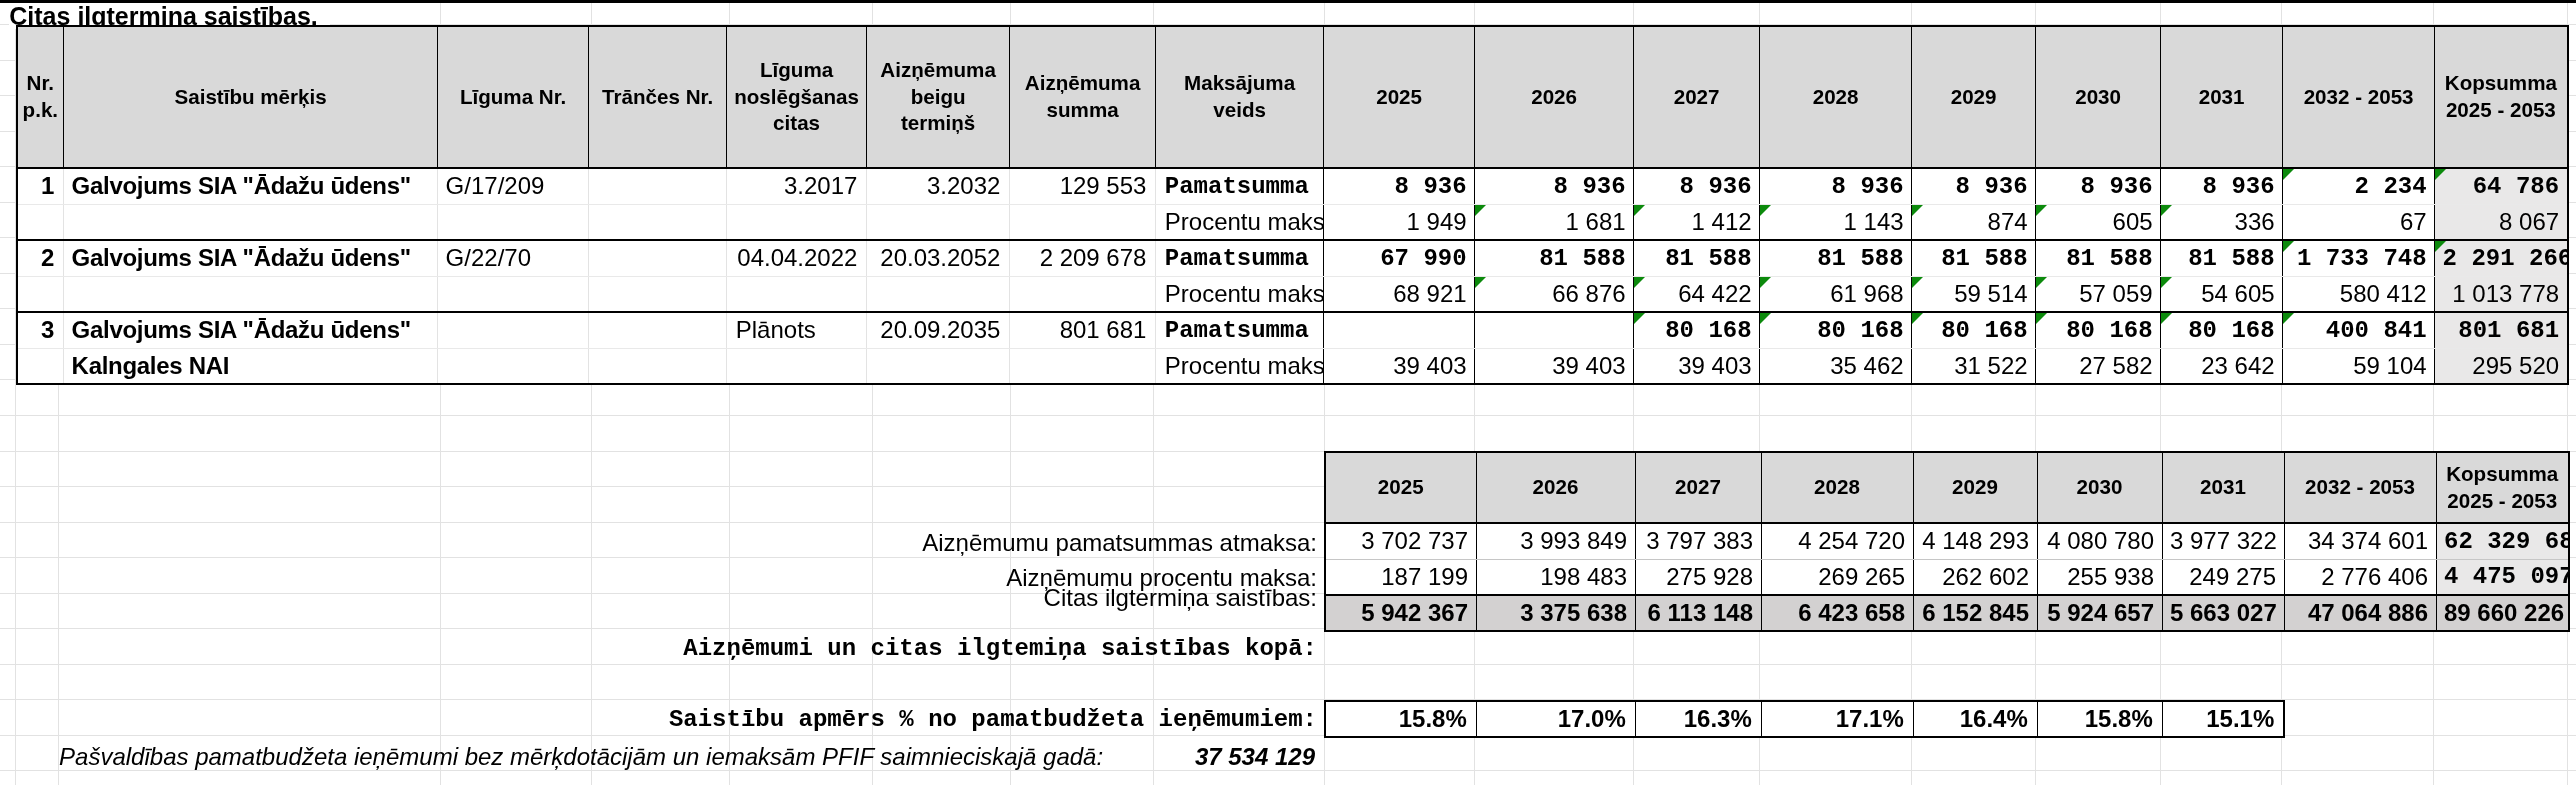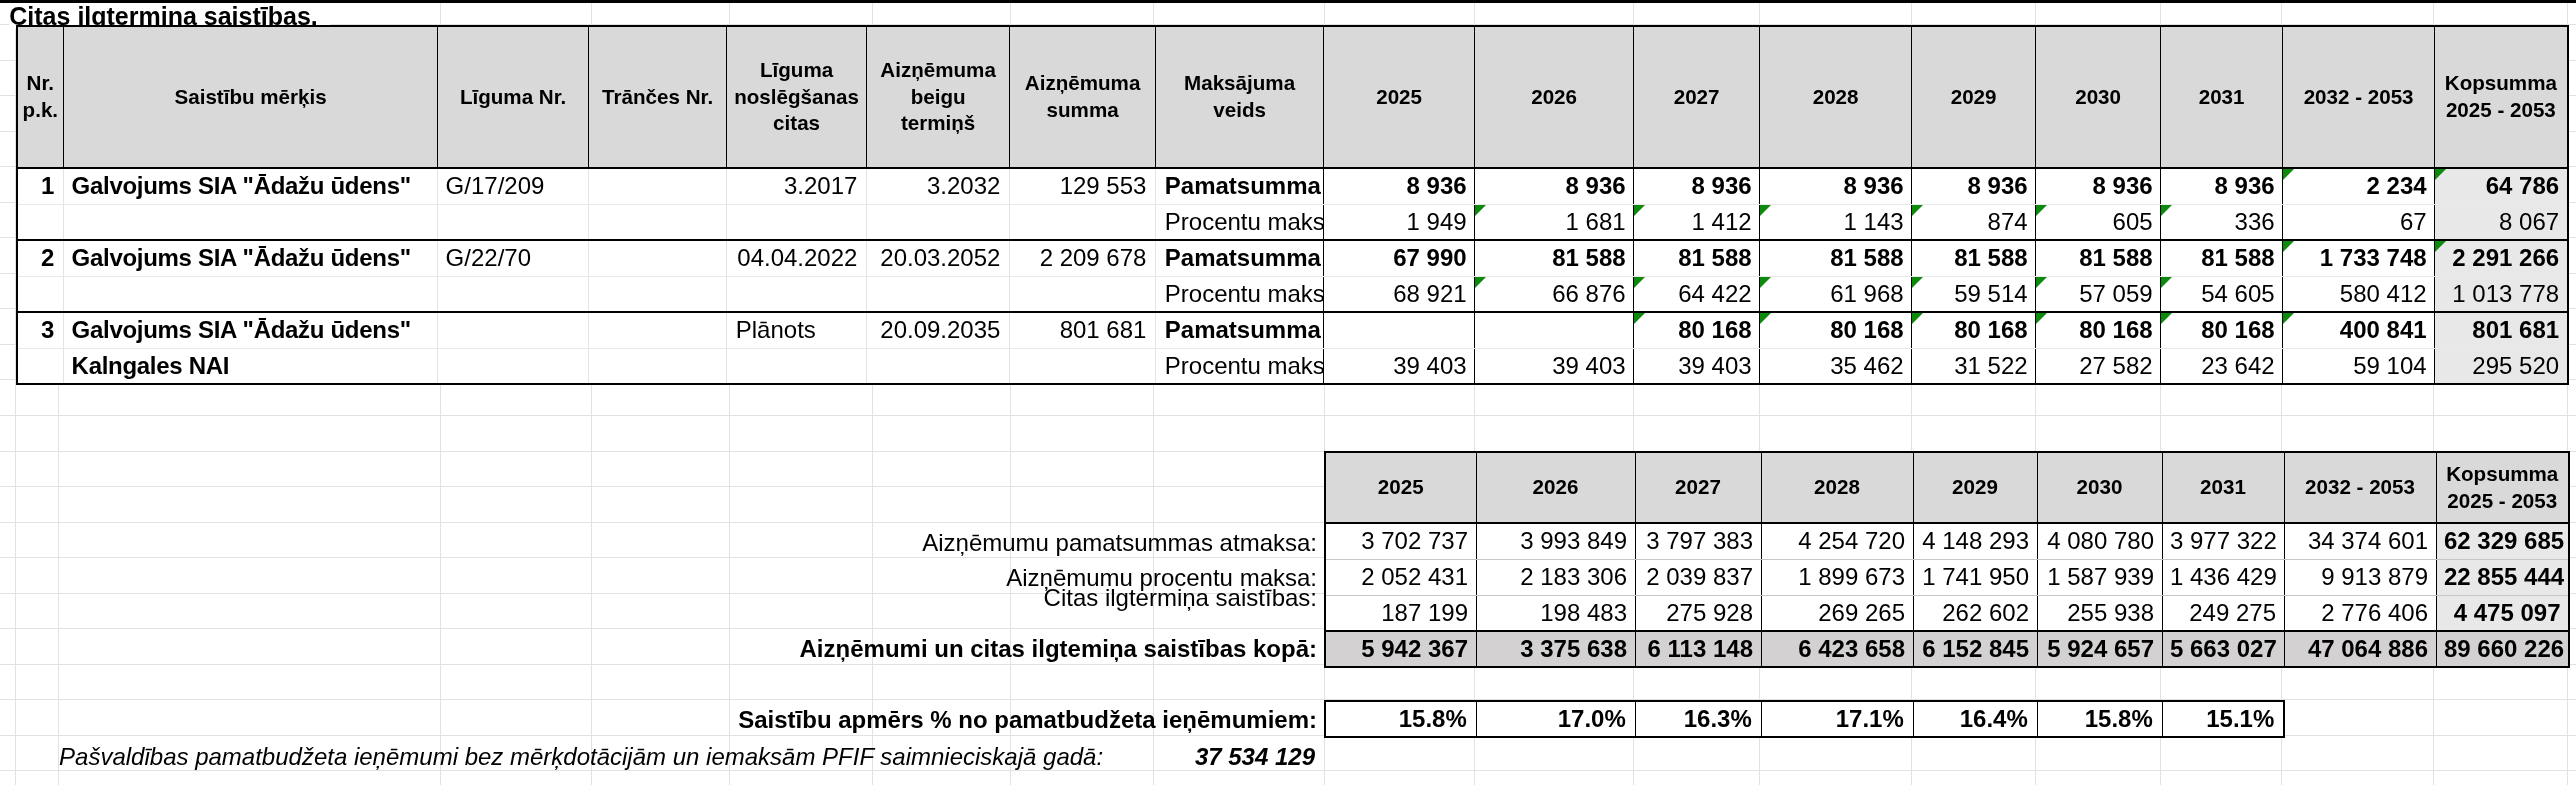--- a/index.html
+++ b/index.html
@@ -23,21 +23,21 @@
      border:1.9px solid #000;font-size:20.6px;line-height:1.3;padding:0 3.7px;}
   tr.hrow th{border-bottom:2.5px solid #000;}
   td{background:#fff;}
   .c0{text-align:right;padding:0 8.7px;font-weight:700;border-right:1.2px solid #e3e3e3;}
   .c1{text-align:left;padding:0 7.5px;font-weight:700;letter-spacing:-0.3px;border-right:1.2px solid #e3e3e3;}
   .c2{text-align:left;padding:0 7.5px;border-right:1.2px solid #e3e3e3;}
   .c3{border-right:1.2px solid #e3e3e3;}
   .c4,.c5,.c6{text-align:right;padding:0 8.7px;border-right:1.2px solid #e3e3e3;}
   .c7{text-align:left;padding:0 8.7px;}
   .al{text-align:left;}
-  .b{font-weight:700;}
+  .b{font-weight:700;font-family:Liberation Mono, monospace;}
   .y{text-align:right;padding:0 7.5px;border-left:1.9px solid #000;border-right:1.9px solid #000;}
   .k{background:#e9e8e8;}
   .tot{background:#d3d1d1;font-weight:700;}
   .lab{background:transparent;text-align:right;font-weight:700;padding:0 10px;}
   tr.rA td{border-bottom:1.2px solid #e9e9e9;}
   tr.rB td{border-bottom:2.5px solid #000;}
   tr.s td{border-bottom:1.2px solid #c6c6c6;}
   tr.t2t td{border-top:2.5px solid #000;}
   #t3 td{border-left:1.9px solid #000;border-right:1.9px solid #000;text-align:right;
          font-weight:700;padding:0 8.7px;background:#fff;}
@@ -299,31 +299,20 @@
       <td class="y">3 993 849</td>
       <td class="y">3 797 383</td>
       <td class="y">4 254 720</td>
       <td class="y">4 148 293</td>
       <td class="y">4 080 780</td>
       <td class="y">3 977 322</td>
       <td class="y">34 374 601</td>
       <td class="y k b">62 329 685</td>
     </tr>
     <tr class="s">
-      <td class="y">2 052 431</td>
-      <td class="y">2 183 306</td>
-      <td class="y">2 039 837</td>
-      <td class="y">1 899 673</td>
-      <td class="y">1 741 950</td>
-      <td class="y">1 587 939</td>
-      <td class="y">1 436 429</td>
-      <td class="y">9 913 879</td>
-      <td class="y k b">22 855 444</td>
-    </tr>
-    <tr class="s">
       <td class="y">187 199</td>
       <td class="y">198 483</td>
       <td class="y">275 928</td>
       <td class="y">269 265</td>
       <td class="y">262 602</td>
       <td class="y">255 938</td>
       <td class="y">249 275</td>
       <td class="y">2 776 406</td>
       <td class="y k b">4 475 097</td>
     </tr>

